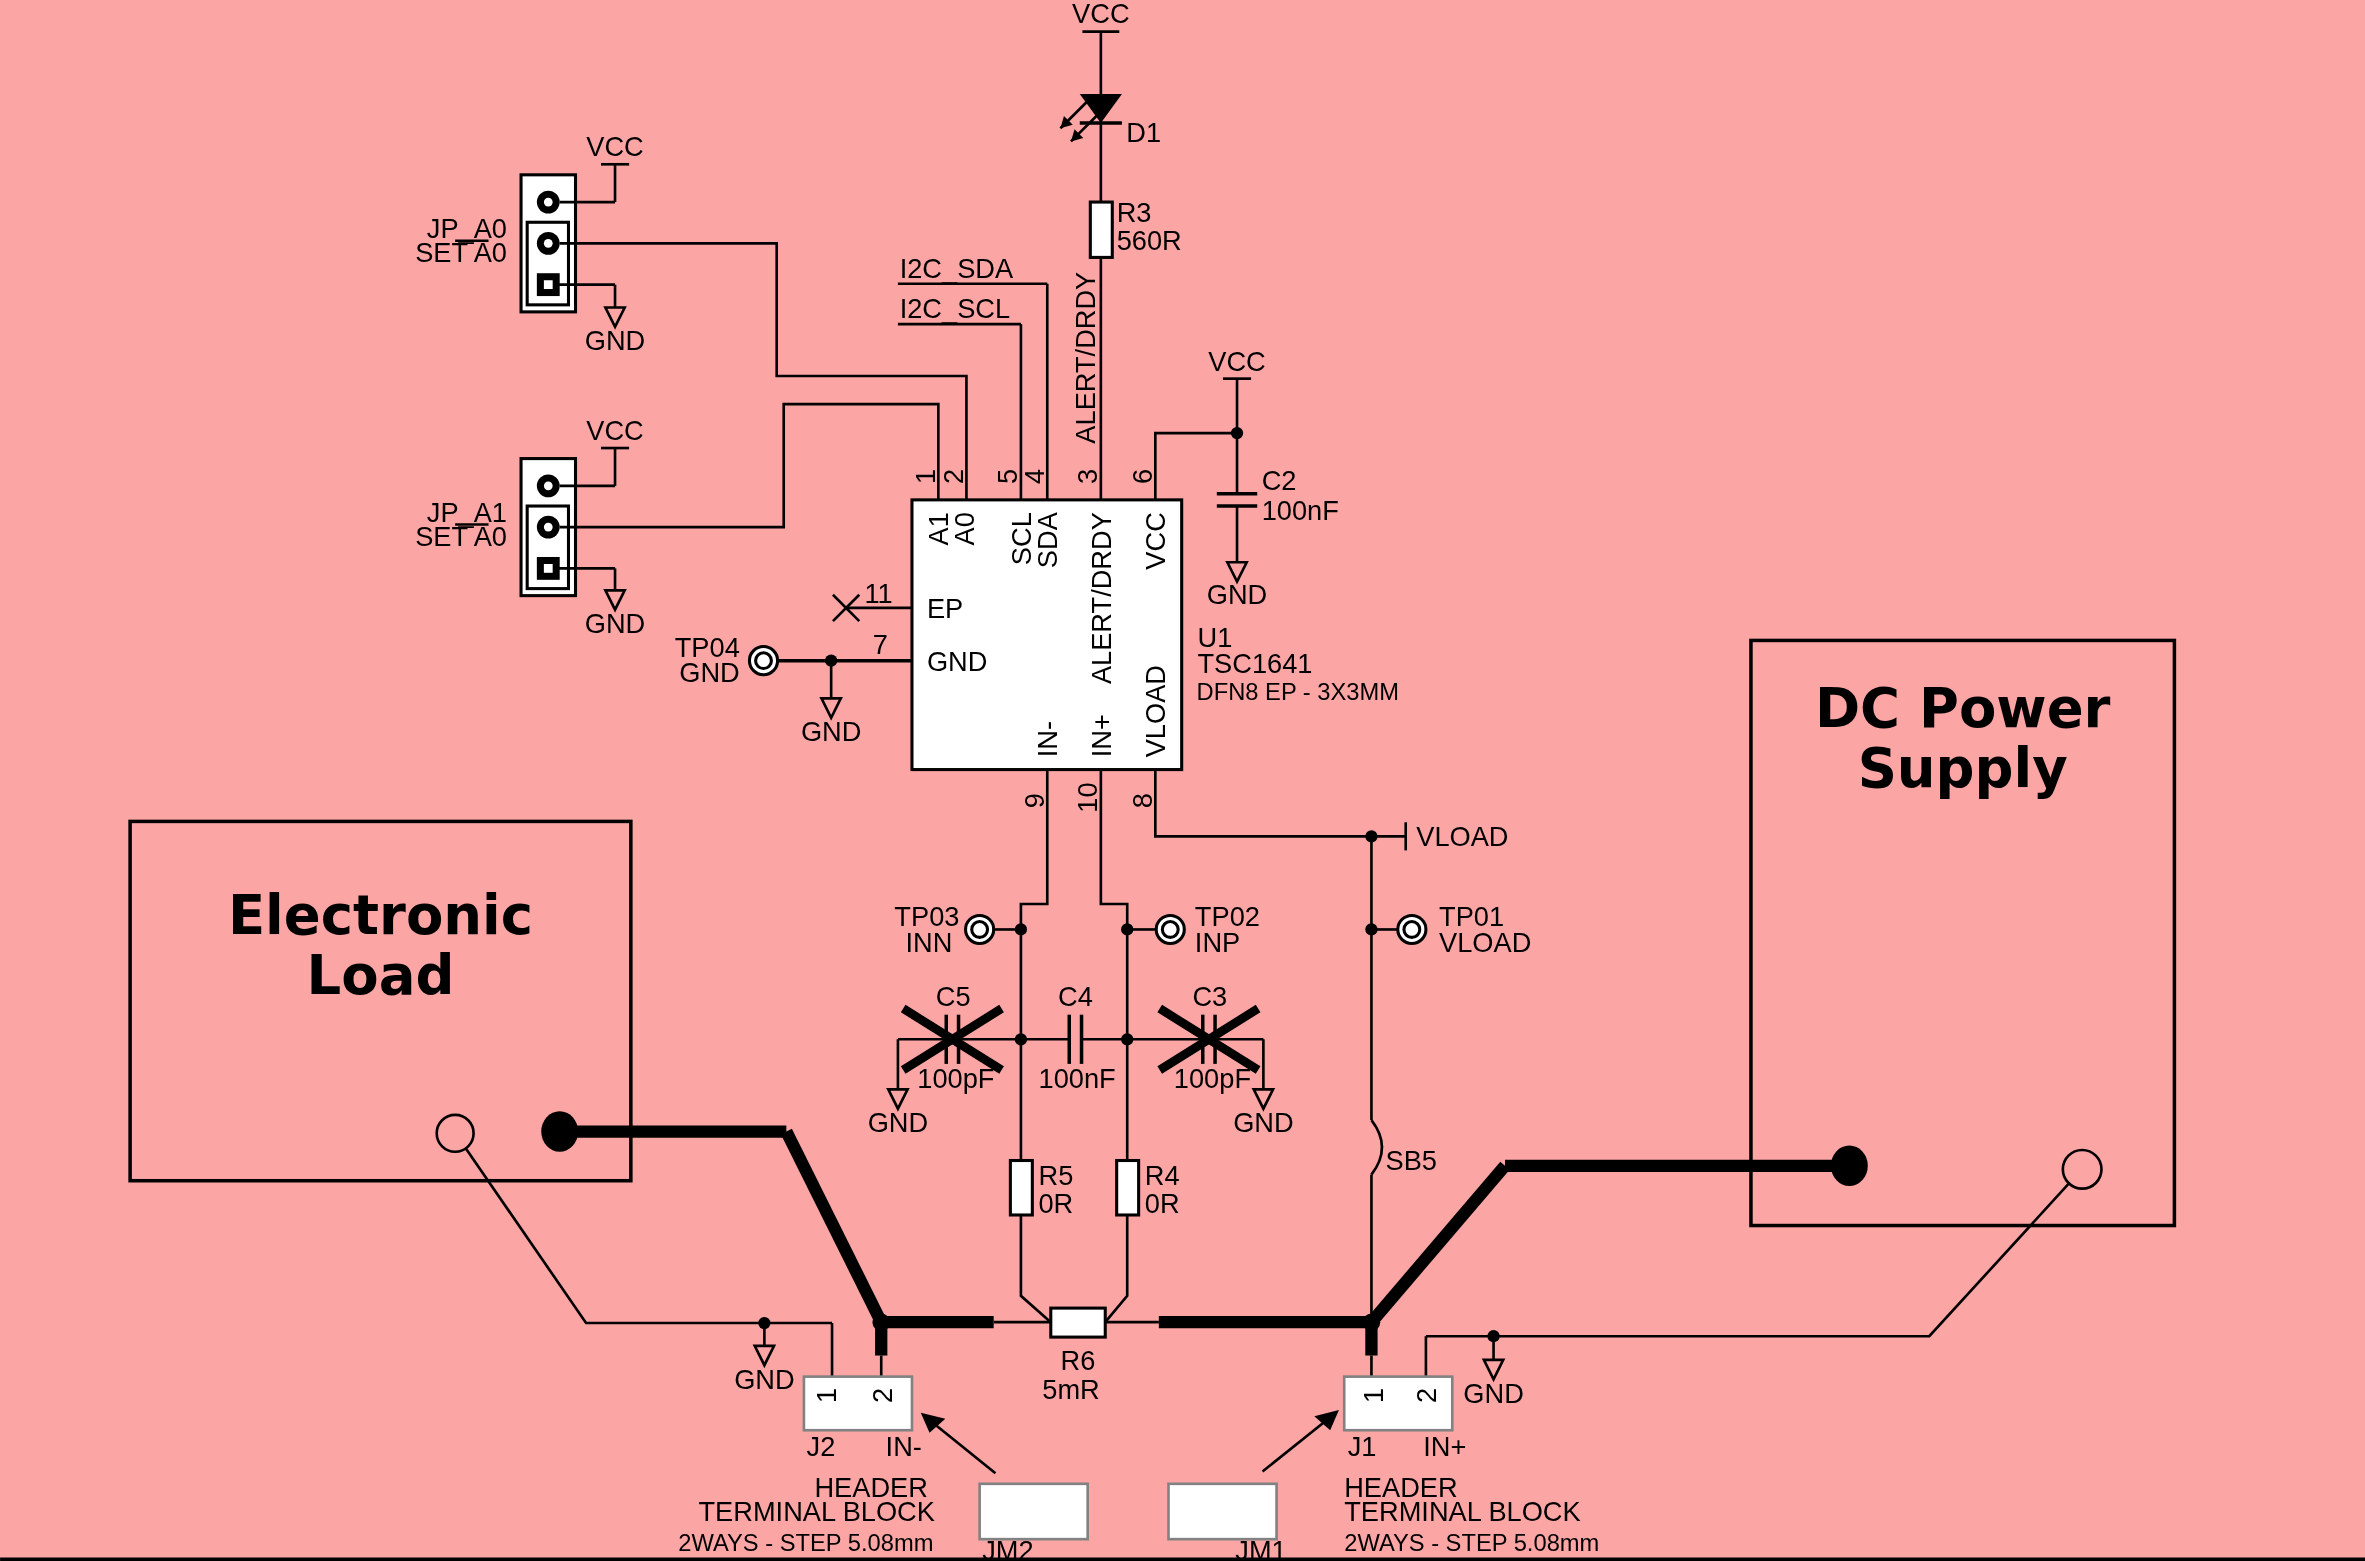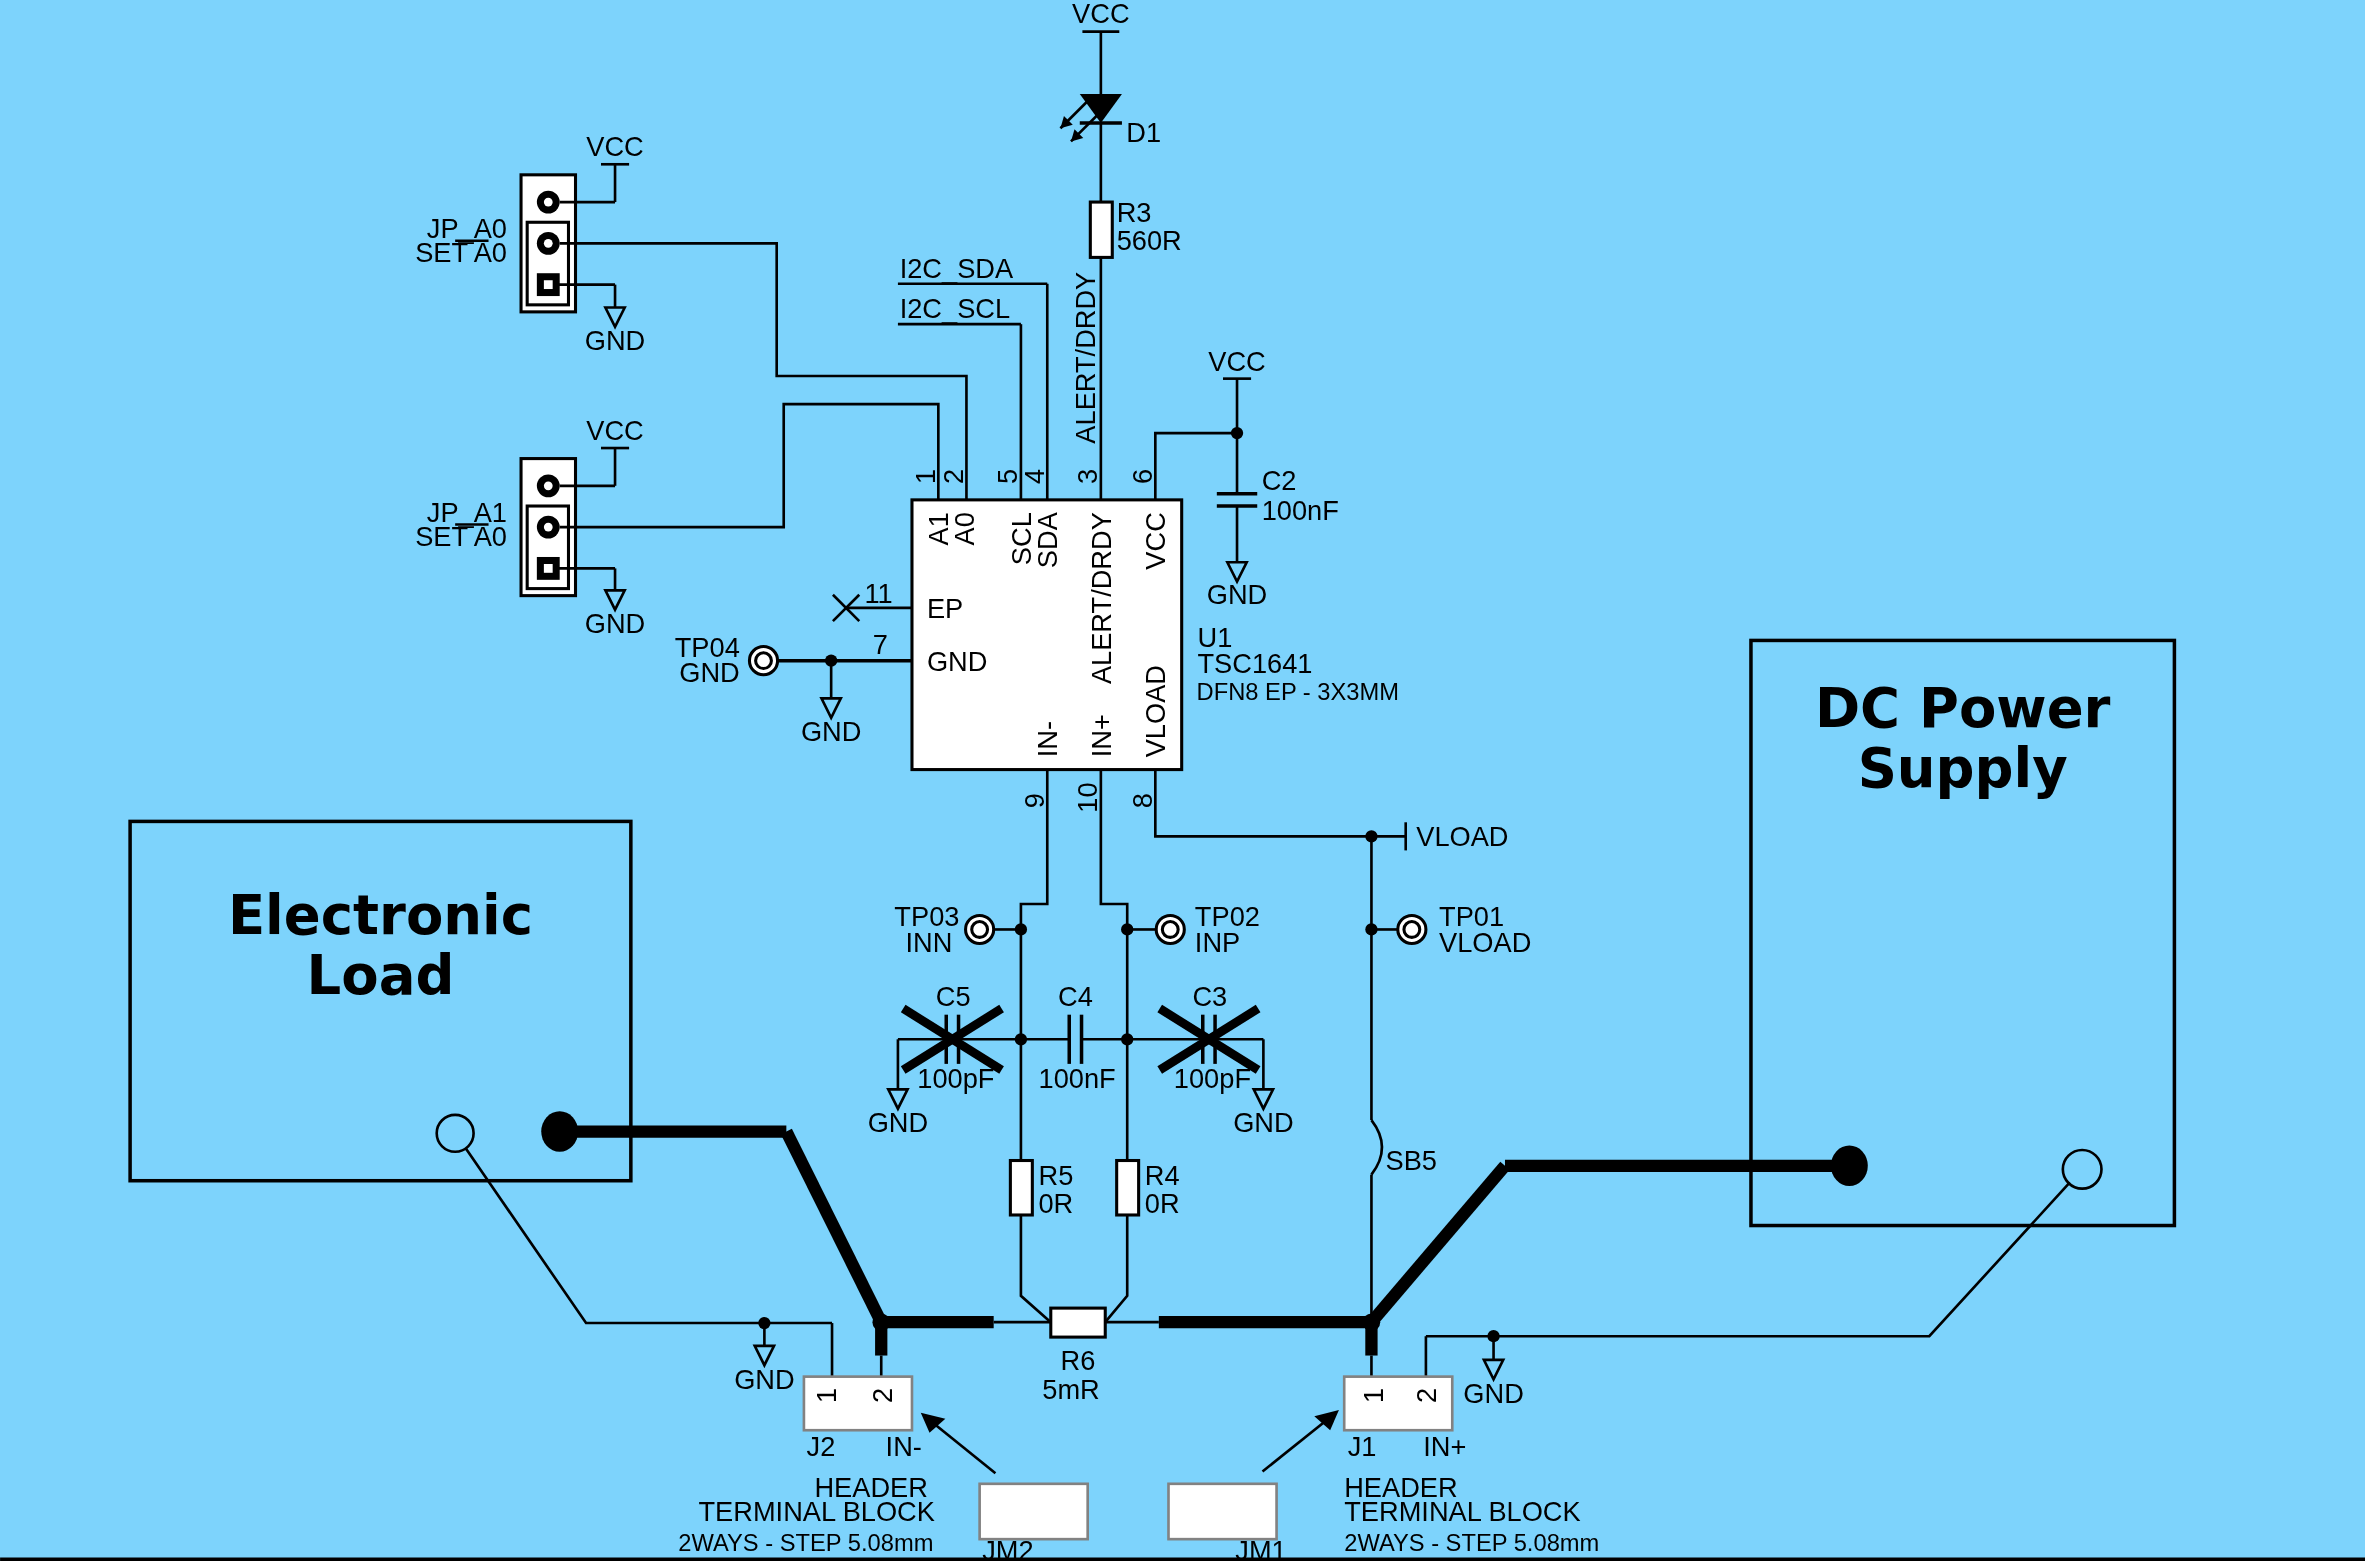--- a/index.html
+++ b/index.html
@@ -1,16 +1,16 @@
 <!DOCTYPE html>
 <html style="font-size:14px"><head>
 <meta charset="utf-8">
 <style>
   html,body{margin:0;padding:0;background:#fff;}
-  #stage{width:2366px;height:1562px;position:relative;background:#7dd3fc;}
+  #stage{width:2366px;height:1562px;position:relative;background:#fca5a5;}
   svg{display:block;}
   .w{stroke:#000;stroke-width:3;fill:none;}
   .w4{stroke:#000;stroke-width:4;fill:none;}
   .wt{stroke:#000;stroke-width:14;fill:none;}
   .comp{stroke:#000;stroke-width:3.5;fill:#fff;}
   .gray{stroke:#828282;stroke-width:3;fill:#fff;}
   .blk{fill:#000;stroke:none;}
   .xcross{stroke:#000;stroke-width:10;fill:none;}
   text{font-family:"Liberation Sans", sans-serif;font-size:31px;fill:#000;}
   .small{font-size:27px;}

